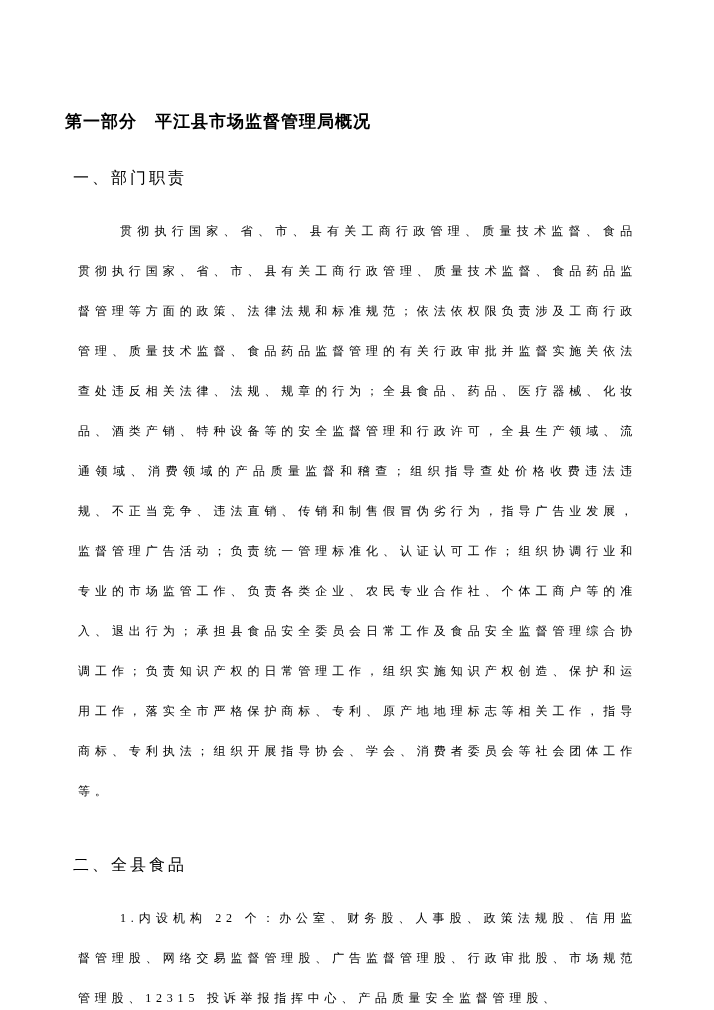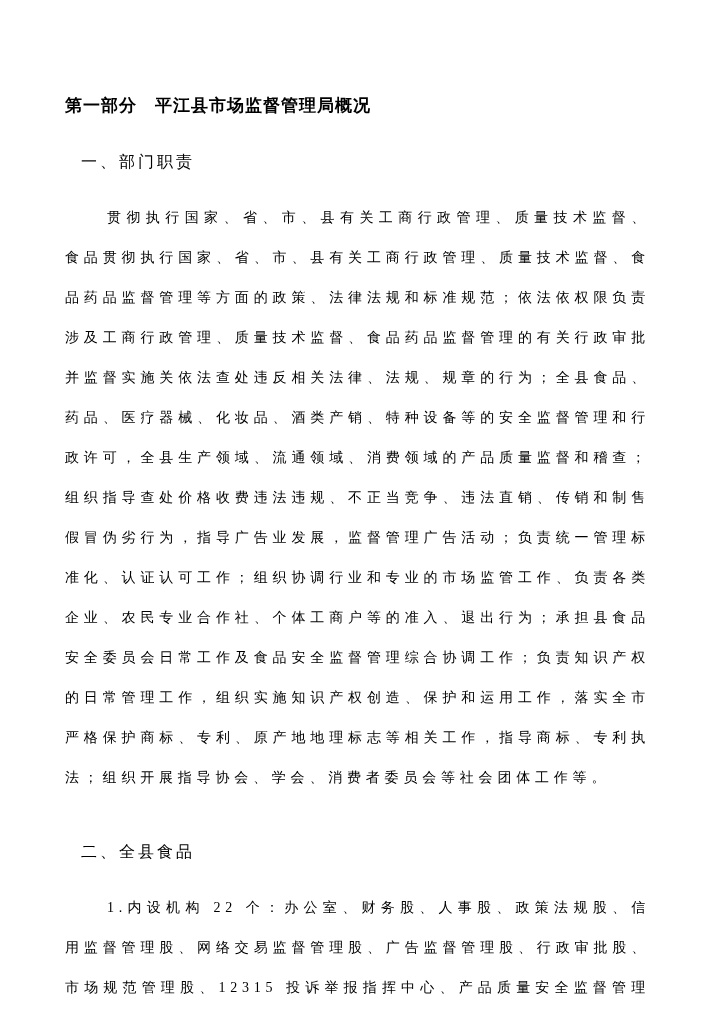--- a/index.html
+++ b/index.html
@@ -16,36 +16,36 @@
     background: #ffffff;
     box-sizing: border-box;
     padding: 94px 64px 0 65px;
     overflow: hidden;
   }
   .doc-title {
     font-size: 17px;
     font-weight: bold;
     letter-spacing: 1px;
     line-height: 24px;
-    margin: 0 0 24px 0;
+    margin: 16px 0 24px 0;
     white-space: pre;
   }
   .section-heading {
     font-size: 16px;
     letter-spacing: 3px;
     line-height: 40px;
-    margin: 16px;
+    margin: 8px;
   }
   .body-para {
-    font-size: 14px;
+    font-size: 12px;
     line-height: 40px;
     letter-spacing: 4.8px;
     text-align: justify;
     text-indent: 42px;
-    margin: 0;
+    margin: 13px;
   }
   .section-gap {
     margin-top: 34px;
   }
 </style>
 </head>
 <body>
 
 <div class="page">
 

